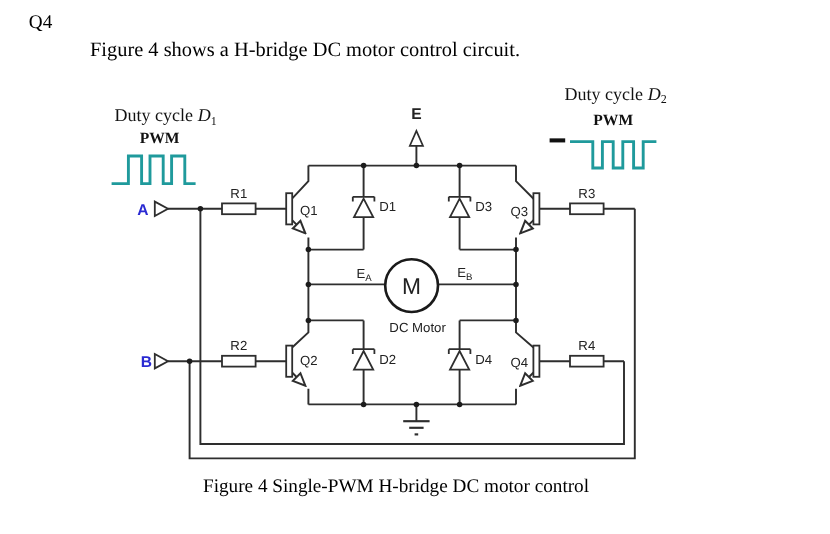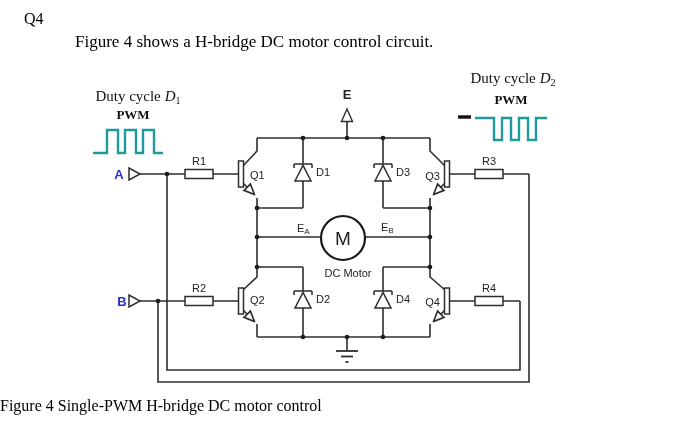--- a/index.html
+++ b/index.html
@@ -1,20 +1,20 @@
 <!DOCTYPE html>
 <html><head>
 <meta charset="utf-8">
 <style>
   html,body{margin:0;padding:0;background:#ffffff;}
   .page{position:relative;width:692px;height:445px;background:#ffffff;overflow:hidden;
         font-family:"Liberation Serif", serif;color:#000000;}
   .qlabel{position:absolute;left:24px;top:10px;font-size:16px;}
   .intro{position:absolute;left:75px;top:32px;font-size:17px;}
-  .caption{position:absolute;left:0;top:397px;width:660px;text-align:left;font-size:16px;}
+  .caption{position:absolute;left:0;top:397px;width:660px;text-align:center;font-size:16px;}
   svg{position:absolute;left:0;top:0;}
   svg text{font-family:"Liberation Sans", sans-serif;fill:#222;}
   .lbl{font-size:11px;}
   .lbl-bold{font-size:13px;font-weight:bold;}
   .lbl-blue{font-size:13px;font-weight:bold;fill:#2a2ad2;}
   .motor-m{font-size:19px;}
   .pwm-title{font-family:"Liberation Serif", serif;font-size:15px;fill:#111;}
   .pwm-sub{font-size:10px;}
   .pwm-word{font-family:"Liberation Serif", serif;font-size:13px;font-weight:bold;fill:#111;}
 </style>

